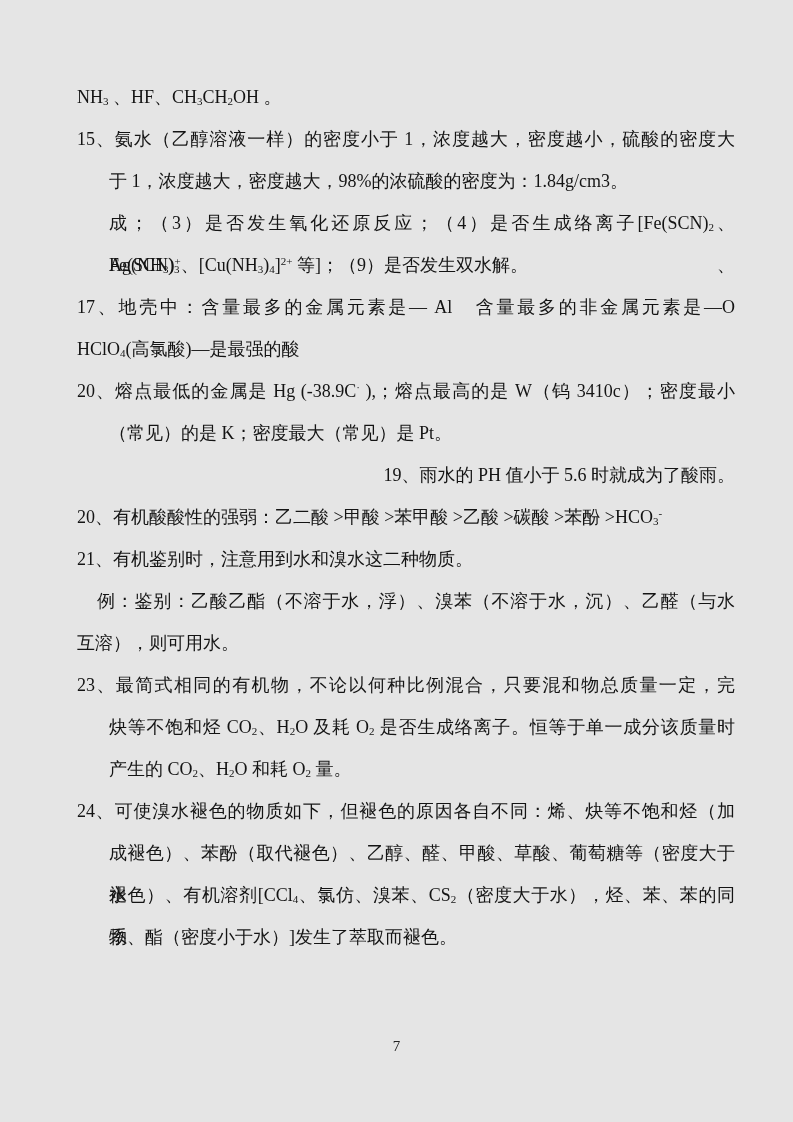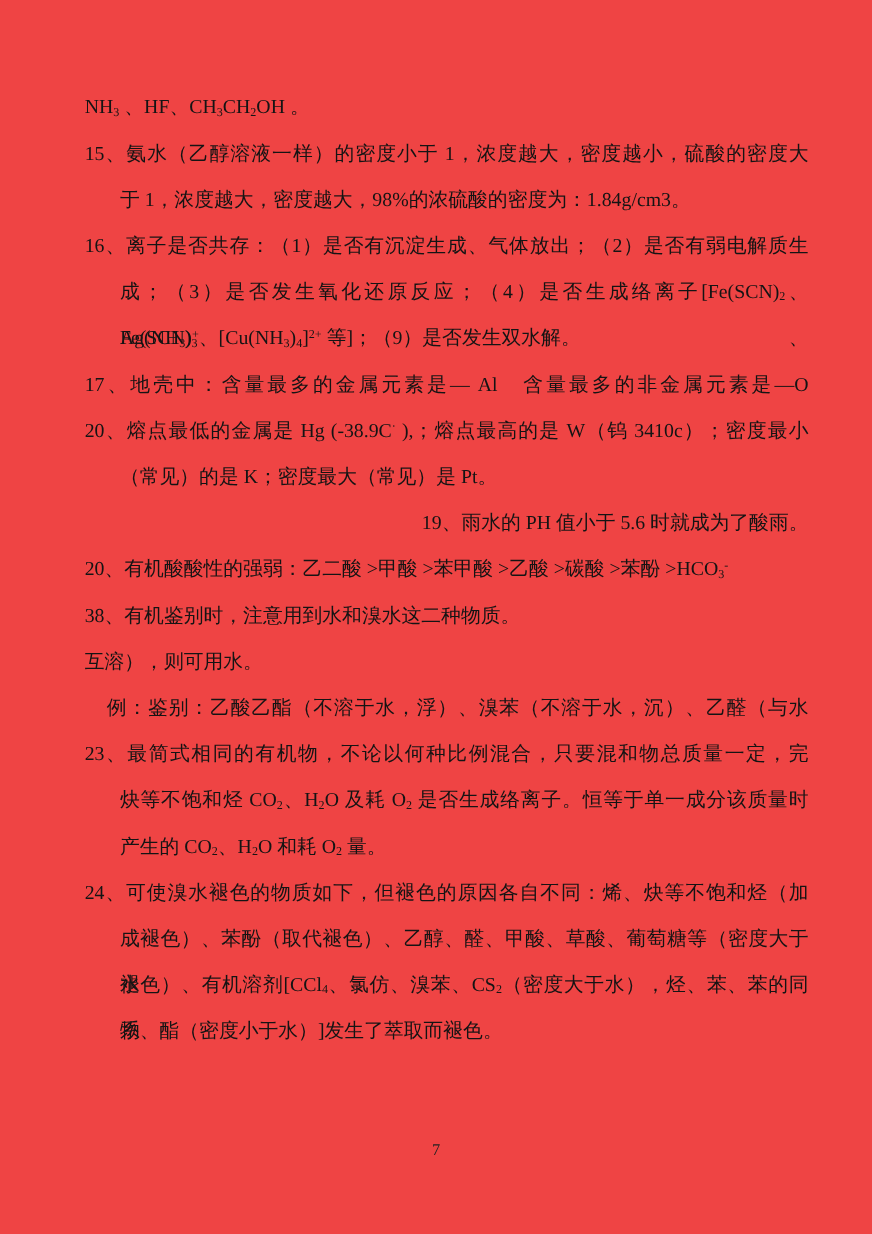--- a/index.html
+++ b/index.html
@@ -11,21 +11,21 @@
     width: 793px;
     height: 1122px;
     position: relative;
     font-family: "Liberation Serif", "DejaVu Serif", serif;
     color: #141414;
     overflow: hidden;
   }
   .page {
     position: absolute;
     inset: 0;
-    background: #ef4444;
+    background: #e5e5e5;
     font-family: Liberation Serif, serif;
   }
   .content {
     position: absolute;
     left: 77px;
     top: 76px;
     width: 658px;
   }
   .line {
     font-size: 18px;
@@ -65,31 +65,31 @@
   }
 </style>
 </head>
 <body>
 
 <div class="page">
   <div class="content">
       <div class="line" style="padding-left: 0px;"><span>NH</span><sub>3</sub><span> 、HF、CH</span><sub>3</sub><span>CH</span><sub>2</sub><span>OH 。</span></div>
       <div class="line just" style="padding-left: 0px;"><span>15、氨水（乙醇溶液一样）的密度小于 1，浓度越大，密度越小，硫酸的密度大</span></div>
       <div class="line" style="padding-left: 32px;"><span>于 1，浓度越大，密度越大，98%的浓硫酸的密度为：1.84g/cm3。</span></div>
-      <div class="line just" style="padding-left: 0px;"><span>16、离子是否共存：（1）是否有沉淀生成、气体放出；（2）是否有弱电解质生</span></div>
       <div class="line just" style="padding-left: 32px;"><span>成；（3）是否发生氧化还原反应；（4）是否生成络离子[Fe(SCN)</span><sub>2</sub><span>、Fe(SCN)</span><sub>3</sub><span>、</span></div>
       <div class="line" style="padding-left: 32px;"><span>Ag(NH</span><sub>3</sub><span>)</span><sup>+</sup><span>、[Cu(NH</span><sub>3</sub><span>)</span><sub>4</sub><span>]</span><sup>2+</sup><span> 等]；（9）是否发生双水解。</span></div>
       <div class="line just" style="padding-left: 0px;"><span>17、地壳中：含量最多的金属元素是— Al　含量最多的非金属元素是—O</span></div>
+      <div class="line" style="padding-left: 0px;"><span>HClO</span><sub>4</sub><span>(高氯酸)—是最强的酸</span></div>
       <div class="line just" style="padding-left: 0px;"><span>20、熔点最低的金属是 Hg (-38.9C</span><sup>·</sup><span> ),；熔点最高的是 W（钨 3410c）；密度最小</span></div>
       <div class="line" style="padding-left: 32px;"><span>（常见）的是 K；密度最大（常见）是 Pt。</span></div>
       <div class="line" style="padding-left: 0px; text-align: right;"><span>19、雨水的 PH 值小于 5.6 时就成为了酸雨。</span></div>
       <div class="line" style="padding-left: 0px;"><span>20、有机酸酸性的强弱：乙二酸 &gt;甲酸 &gt;苯甲酸 &gt;乙酸 &gt;碳酸 &gt;苯酚 &gt;HCO</span><sub>3</sub><sup>-</sup></div>
-      <div class="line" style="padding-left: 0px;"><span>38、有机鉴别时，注意用到水和溴水这二种物质。</span></div>
+      <div class="line" style="padding-left: 0px;"><span>21、有机鉴别时，注意用到水和溴水这二种物质。</span></div>
+      <div class="line just" style="padding-left: 20px;"><span>例：鉴别：乙酸乙酯（不溶于水，浮）、溴苯（不溶于水，沉）、乙醛（与水</span></div>
       <div class="line" style="padding-left: 0px;"><span>互溶），则可用水。</span></div>
-      <div class="line just" style="padding-left: 20px;"><span>例：鉴别：乙酸乙酯（不溶于水，浮）、溴苯（不溶于水，沉）、乙醛（与水</span></div>
       <div class="line just" style="padding-left: 0px;"><span>23、最简式相同的有机物，不论以何种比例混合，只要混和物总质量一定，完</span></div>
       <div class="line just" style="padding-left: 32px;"><span>炔等不饱和烃 CO</span><sub>2</sub><span>、H</span><sub>2</sub><span>O 及耗 O</span><sub>2</sub><span> 是否生成络离子。恒等于单一成分该质量时</span></div>
       <div class="line" style="padding-left: 32px;"><span>产生的 CO</span><sub>2</sub><span>、H</span><sub>2</sub><span>O 和耗 O</span><sub>2</sub><span> 量。</span></div>
       <div class="line just" style="padding-left: 0px;"><span>24、可使溴水褪色的物质如下，但褪色的原因各自不同：烯、炔等不饱和烃（加</span></div>
       <div class="line just" style="padding-left: 32px;"><span>成褪色）、苯酚（取代褪色）、乙醇、醛、甲酸、草酸、葡萄糖等（密度大于水</span></div>
       <div class="line just" style="padding-left: 32px;"><span>褪色）、有机溶剂[CCl</span><sub>4</sub><span>、氯仿、溴苯、CS</span><sub>2</sub><span>（密度大于水），烃、苯、苯的同系</span></div>
       <div class="line" style="padding-left: 32px;"><span>物、酯（密度小于水）]发生了萃取而褪色。</span></div>
     </div>
   <div class="page-number">7</div>
 </div>

